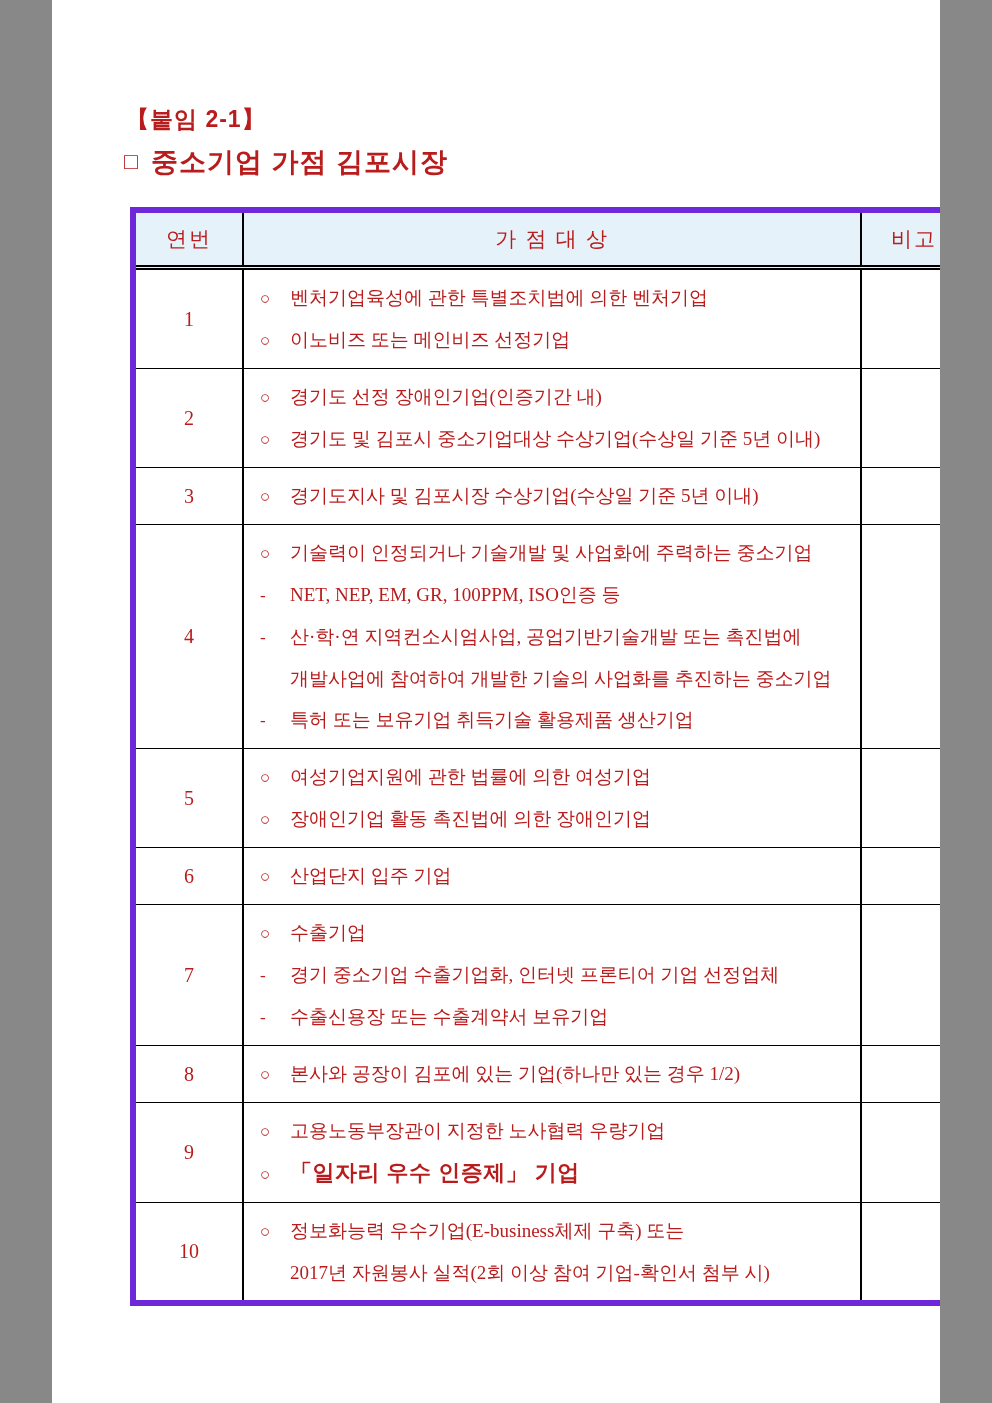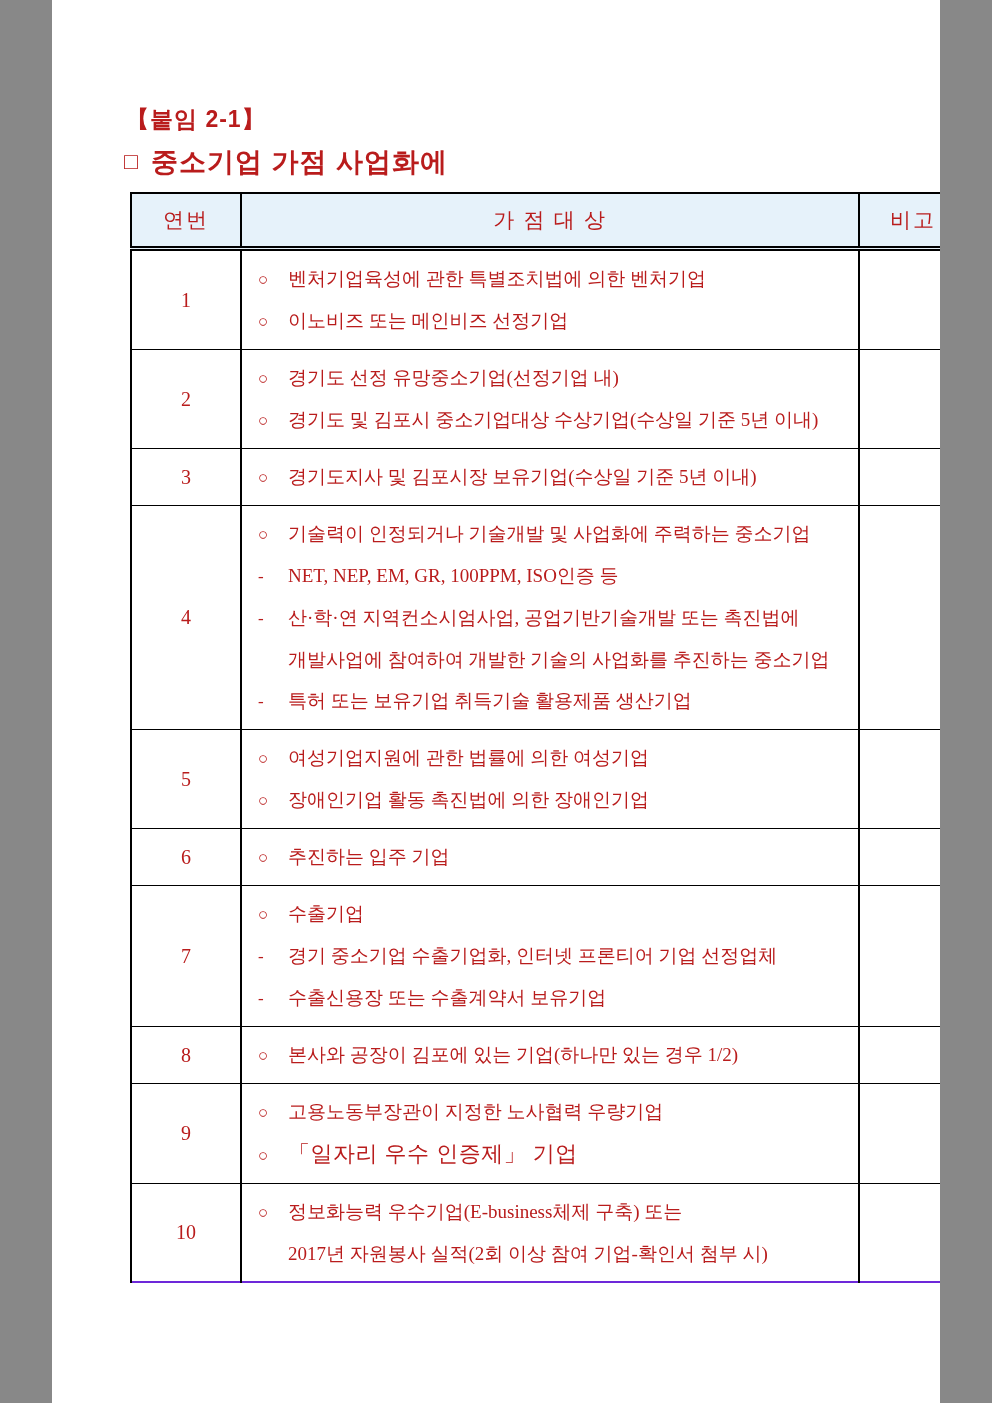--- a/index.html
+++ b/index.html
@@ -14,56 +14,56 @@
     font-weight:bold; font-size:23px; letter-spacing:1px;
   }
   .title-row {
     position:absolute; left:72px; top:144px;
     font-family:"Liberation Sans","DejaVu Sans",sans-serif;
     font-weight:bold; font-size:27px; letter-spacing:1px;
     display:flex; align-items:center;
   }
   .chk { font-weight:normal; font-size:23px; margin-right:12px; position:relative; top:-1px; }
   table.doc {
-    position:absolute; left:78px; top:192px; width:836px;
+    position:absolute; left:78px; top:207px; width:836px;
     border-collapse:collapse; table-layout:fixed;
-    border:2px solid #6d28d9;
+    border:6px solid #6d28d9;
   }
   col.c-no { width:110px; } col.c-target { width:618px; } col.c-remark { width:108px; }
   th {
     height:50px; font-weight:normal; font-size:21px;
     border:2px solid #000; border-bottom:5px double #000;
     text-align:center; vertical-align:middle; letter-spacing:2px;
   }
   td {
     border-left:2px solid #000; border-right:2px solid #000;
     border-top:1px solid #000; border-bottom:1px solid #000;
     vertical-align:middle;
   }
   td.num { text-align:center; font-size:20px; }
   td.criteria { padding:7px 8px 7px 16px; }
   td.remark {}
   .line { display:flex; align-items:baseline; line-height:41px; font-size:19px; }
   .marker { flex:0 0 30px; width:30px; font-size:17px; }
   .line .txt { white-space:nowrap;text-align:center; }
   .bold-line .txt {
     font-family:"Liberation Sans","DejaVu Sans",sans-serif;
-    font-weight:normal; font-size:22px; letter-spacing:0.5px;
+    font-weight:bold; font-size:22px; letter-spacing:0.5px;
   }
 </style>
 </head>
 <body>
 
 <div class="page">
 
   <div class="attachment">【붙임 2-1】</div>
 
   <div class="title-row">
     <span class="chk">□</span>
-    <span>중소기업 가점 사업화에</span>
+    <span>중소기업 가점 김포시장</span>
   </div>
 
   <table class="doc">
     <colgroup>
       <col class="c-no">
         <col class="c-target">
         <col class="c-remark">
     </colgroup>
     <thead>
       <tr>
@@ -85,35 +85,35 @@
               <span class="txt">이노비즈 또는 메인비즈 선정기업</span>
             </div>
           </td>
           <td class="remark"></td>
         </tr>
         <tr>
           <td class="num">2</td>
           <td class="criteria">
             <div class="line">
               <span class="marker">○</span>
-              <span class="txt">경기도 선정 유망중소기업(선정기업 내)</span>
+              <span class="txt">경기도 선정 장애인기업(인증기간 내)</span>
             </div>
             <div class="line">
               <span class="marker">○</span>
               <span class="txt">경기도 및 김포시 중소기업대상 수상기업(수상일 기준 5년 이내)</span>
             </div>
           </td>
           <td class="remark"></td>
         </tr>
         <tr>
           <td class="num">3</td>
           <td class="criteria">
             <div class="line">
               <span class="marker">○</span>
-              <span class="txt">경기도지사 및 김포시장 보유기업(수상일 기준 5년 이내)</span>
+              <span class="txt">경기도지사 및 김포시장 수상기업(수상일 기준 5년 이내)</span>
             </div>
           </td>
           <td class="remark"></td>
         </tr>
         <tr>
           <td class="num">4</td>
           <td class="criteria">
             <div class="line">
               <span class="marker">○</span>
               <span class="txt">기술력이 인정되거나 기술개발 및 사업화에 주력하는 중소기업</span>
@@ -149,21 +149,21 @@
               <span class="txt">장애인기업 활동 촉진법에 의한 장애인기업</span>
             </div>
           </td>
           <td class="remark"></td>
         </tr>
         <tr>
           <td class="num">6</td>
           <td class="criteria">
             <div class="line">
               <span class="marker">○</span>
-              <span class="txt">추진하는 입주 기업</span>
+              <span class="txt">산업단지 입주 기업</span>
             </div>
           </td>
           <td class="remark"></td>
         </tr>
         <tr>
           <td class="num">7</td>
           <td class="criteria">
             <div class="line">
               <span class="marker">○</span>
               <span class="txt">수출기업</span>

